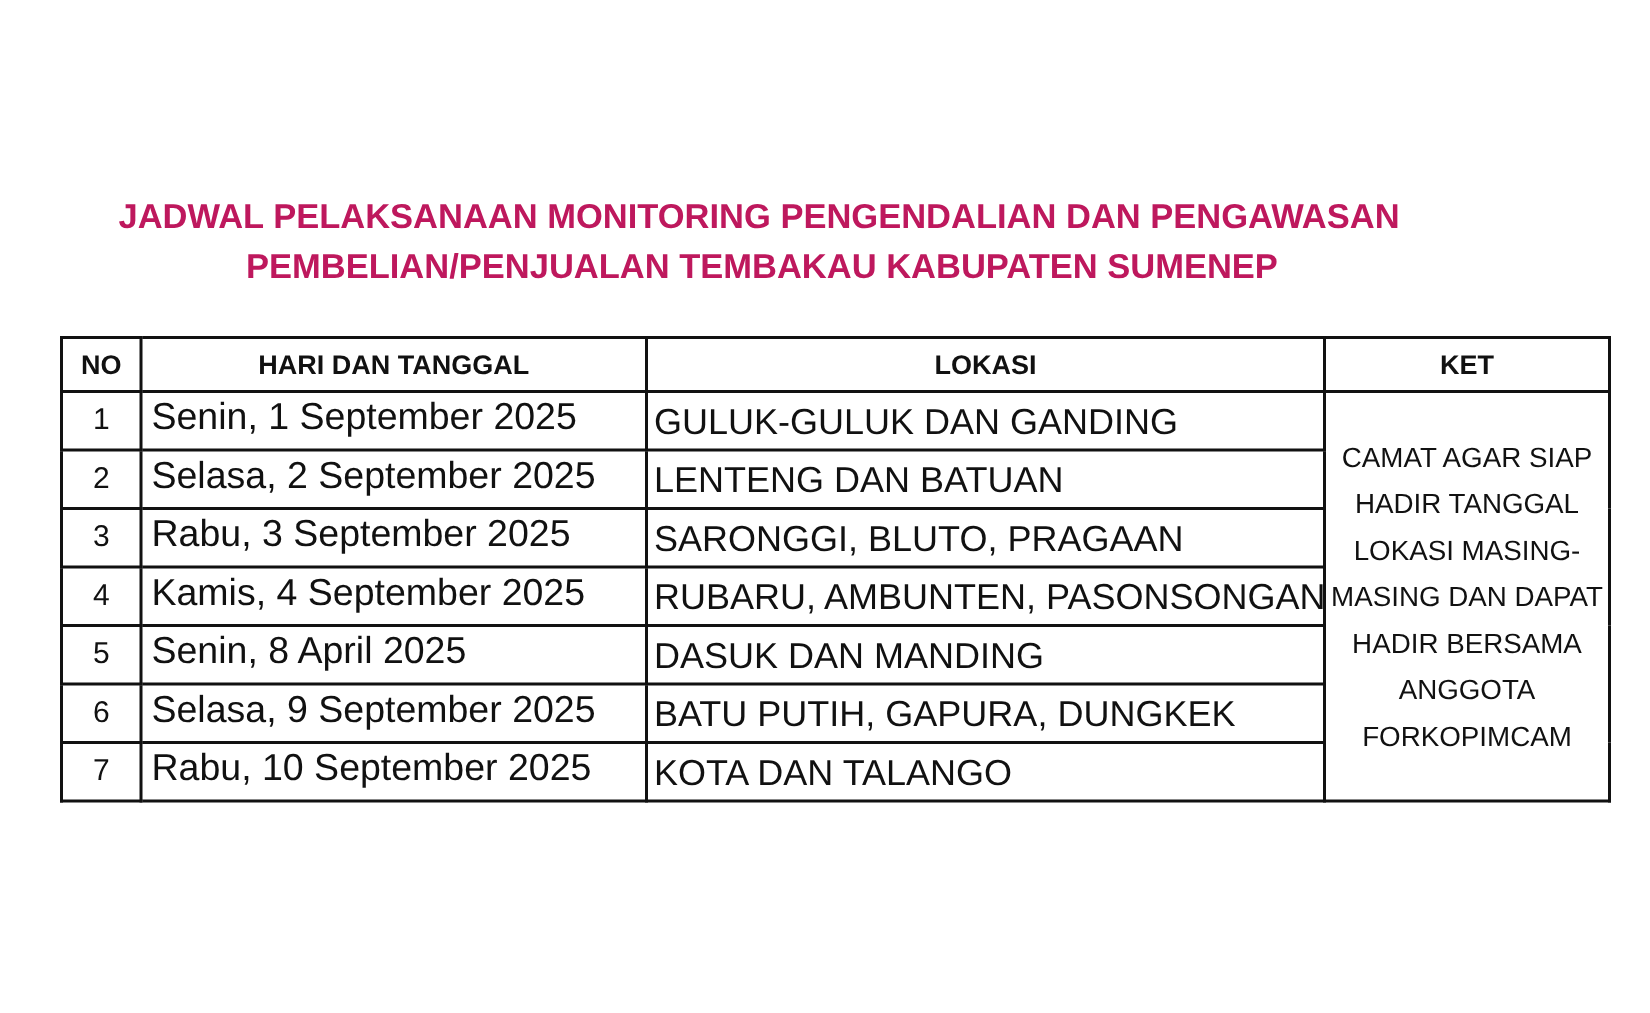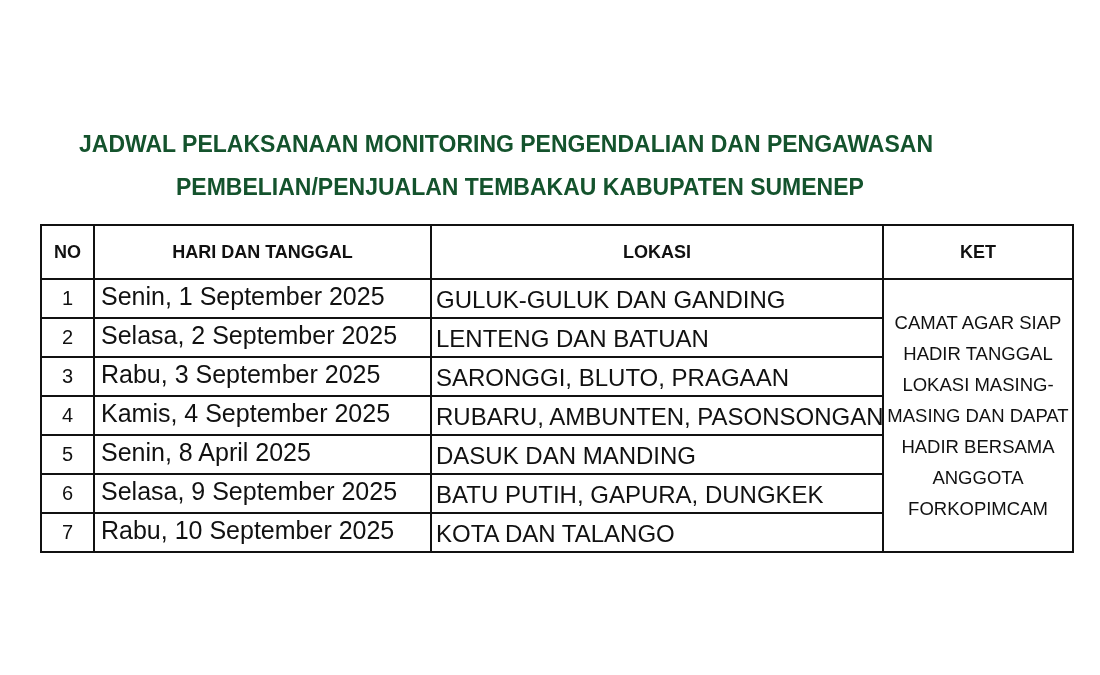--- a/index.html
+++ b/index.html
@@ -16,24 +16,24 @@
       color: #111111;
     }
     .title {
       position: absolute;
       left: 0;
       width: 1100px;
       font-weight: bold;
       font-size: 23px;
       letter-spacing: 0px;
       white-space: nowrap;
-      color: #14532d;
+      color: #be185d;
     }
     .title.line1 { top: 131px; left: 79px; width: auto; }
-    .title.line2 { top: 164px; left: 176px; width: auto; margin-top: 10px; }
+    .title.line2 { top: 164px; left: 164px; width: auto; }
 
     table.schedule {
       position: absolute;
       left: 40px;
       top: 224px;
       width: 1032px;
       border-collapse: collapse;
       table-layout: fixed;
     }
     table.schedule th,
@@ -41,21 +41,21 @@
       border: 2px solid #111;
       padding: 0;
       height: 39px;
       box-sizing: border-box;
     }
     table.schedule thead th {
       font-weight: bold;
       font-size: 18px;
       text-align: center;
       vertical-align: middle;
-      height: 54px;
+      height: 36px;
     }
     col.c-no { width: 53px; }
     col.c-date { width: 337px; }
     col.c-loc { width: 452px; }
     col.c-ket { width: 190px; }
 
     td.no {
       text-align: center;
       font-size: 20px;
       vertical-align: middle;

